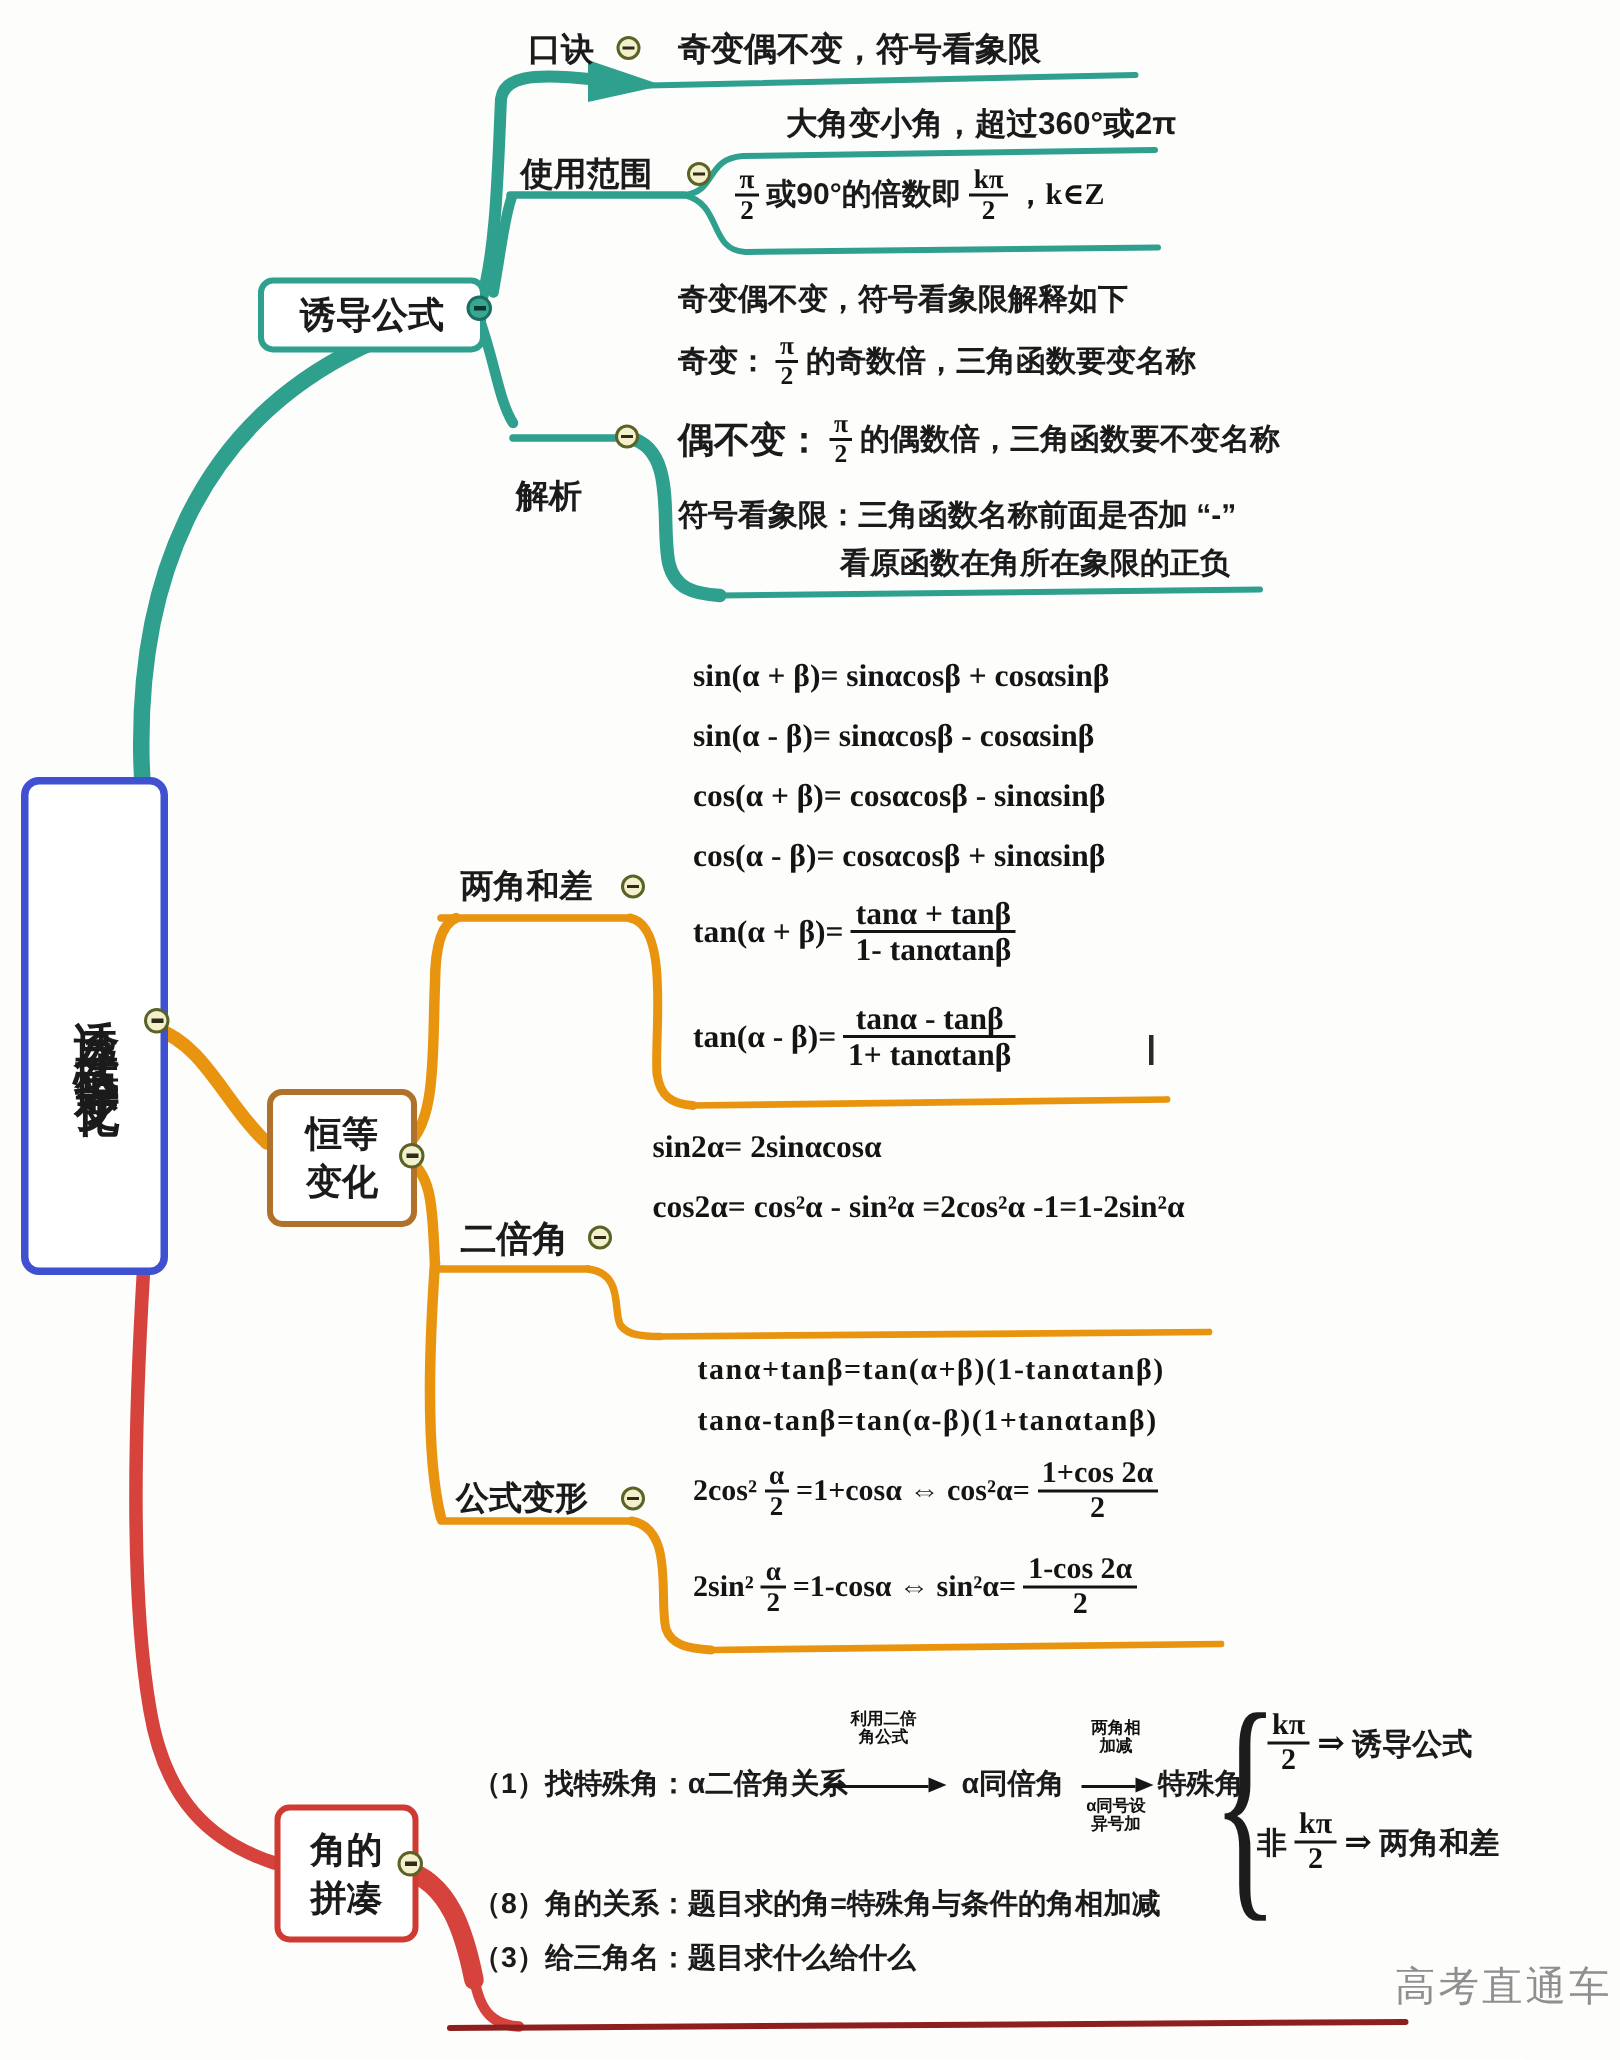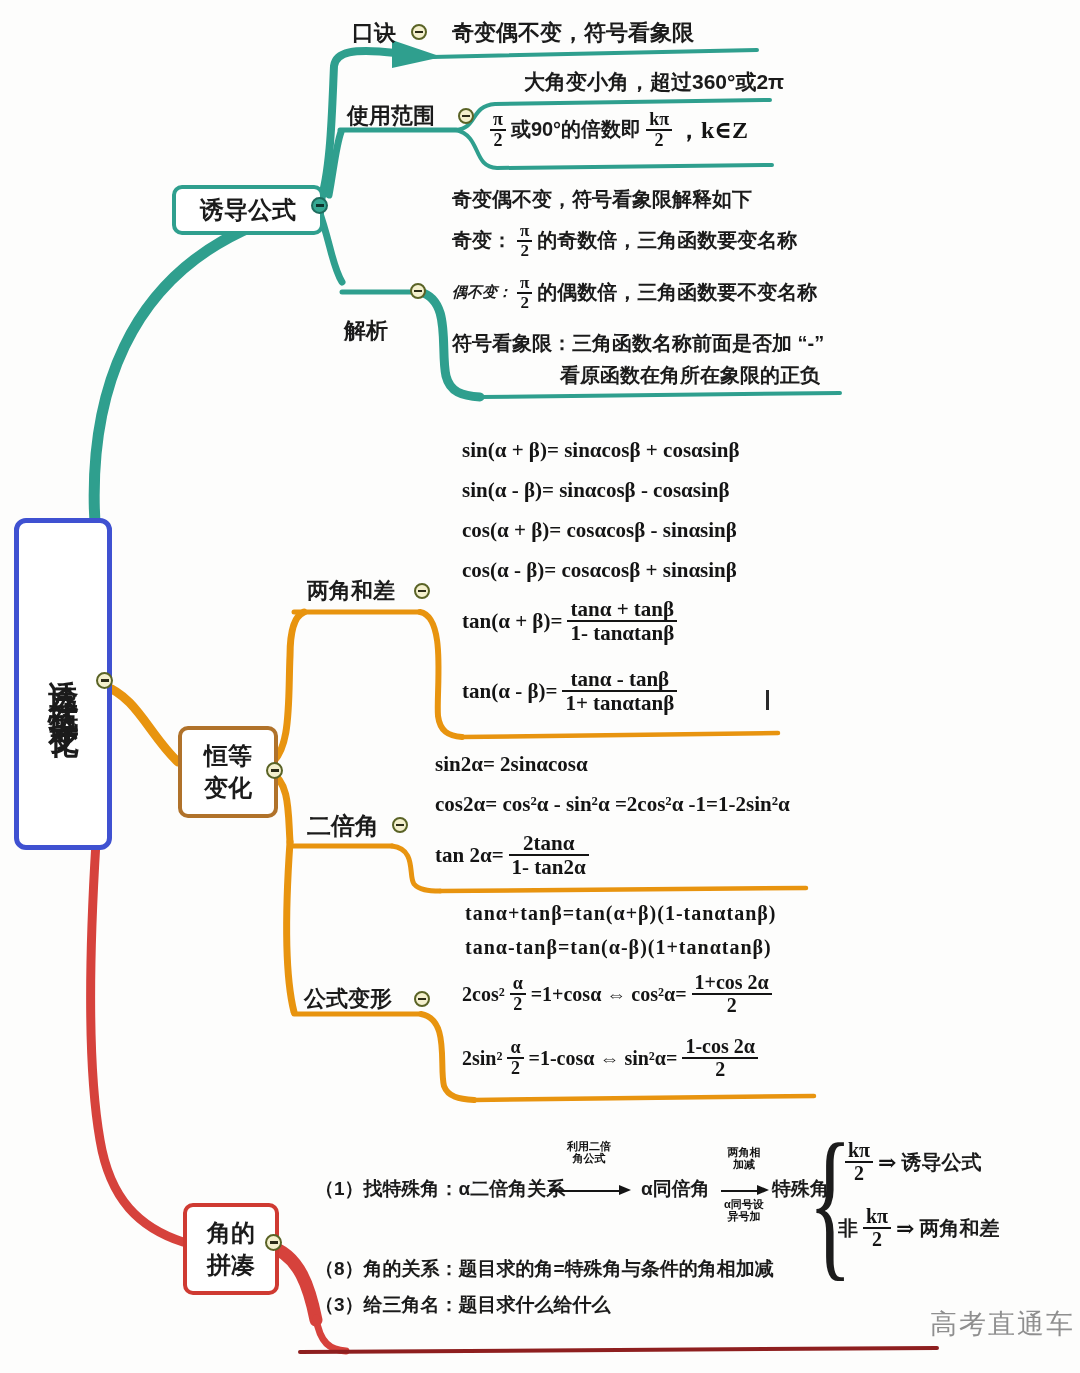--- a/index.html
+++ b/index.html
@@ -95,36 +95,36 @@
   <div class="abs row" style="left:490px;top:110px;">
     <span class="frac f" style="font-size:18px;">
       <span class="num">π</span>
         <span class="den">2</span>
     </span>
     <span class="c" style="font-size:20px;">或90°的倍数即</span>
     <span class="frac f" style="font-size:18px;">
       <span class="num">kπ</span>
         <span class="den">2</span>
     </span>
-    <span class="f" style="font-size:24px;">，k∈Z</span>
+    <span class="f" style="font-size:20px;">，k∈Z</span>
   </div>
 
   <div class="abs c" style="left:344px;top:276px;font-size:22px;margin-top:40px;">解析</div>
   <span class="minus" style="left:410px;top:283px;width:16px;height:16px;"></span>
   <div class="abs c" style="left:452px;top:186px;font-size:20px;">奇变偶不变，符号看象限解释如下</div>
   <div class="abs row" style="left:452px;top:222px;">
     <span class="c" style="font-size:20px;">奇变：</span>
     <span class="frac f" style="font-size:17px;">
       <span class="num">π</span>
         <span class="den">2</span>
     </span>
     <span class="c" style="font-size:20px;">的奇数倍，三角函数要变名称</span>
   </div>
   <div class="abs row" style="left:452px;top:274px;">
-    <span class="c" style="font-size:15px;font-style:italic;">偶不变：</span>
+    <span class="c" style="font-size:24px;">偶不变：</span>
     <span class="frac f" style="font-size:17px;">
       <span class="num">π</span>
         <span class="den">2</span>
     </span>
     <span class="c" style="font-size:20px;">的偶数倍，三角函数要不变名称</span>
   </div>
   <div class="abs c" style="left:560px;top:362px;font-size:20px;">看原函数在角所在象限的正负</div>
   <div class="abs c" style="left:452px;top:330px;font-size:20px;">符号看象限：三角函数名称前面是否加 “-”</div>
 
   <div class="node" style="left:178px;top:726px;width:92px;height:84px;border:4px solid var(--orangebox);border-radius:10px;font-size:24px;">
@@ -151,27 +151,20 @@
       <span class="num">tanα - tanβ</span>
         <span class="den">1+ tanαtanβ</span>
     </span>
   </div>
   <div class="cursor" style="left:766px;top:690px;"></div>
 
   <div class="abs c" style="left:307px;top:810px;font-size:24px;">二倍角</div>
   <span class="minus" style="left:392px;top:817px;width:16px;height:16px;"></span>
   <div class="abs f" style="left:435px;top:752px;font-size:21px;">sin2α= 2sinαcosα</div>
   <div class="abs f" style="left:435px;top:792px;font-size:21px;">cos2α= cos²α - sin²α =2cos²α -1=1-2sin²α</div>
-  <div class="abs row f" style="left:435px;top:832px;font-size:21px;">
-    <span>tan 2α=</span>
-    <span class="frac">
-      <span class="num">2tanα</span>
-        <span class="den">1- tan2α</span>
-    </span>
-  </div>
 
   <div class="abs c" style="left:304px;top:984px;font-size:22px;">公式变形</div>
   <span class="minus" style="left:414px;top:991px;width:16px;height:16px;"></span>
   <div class="abs f" style="left:465px;top:902px;font-size:20px;letter-spacing:1px;">tanα+tanβ=tan(α+β)(1-tanαtanβ)</div>
   <div class="abs f" style="left:465px;top:936px;font-size:20px;letter-spacing:1px;">tanα-tanβ=tan(α-β)(1+tanαtanβ)</div>
   <div class="abs row f" style="left:462px;top:972px;font-size:20px;">
     <span>2cos²</span>
     <span class="frac" style="font-size:18px;">
       <span class="num">α</span>
         <span class="den">2</span>

